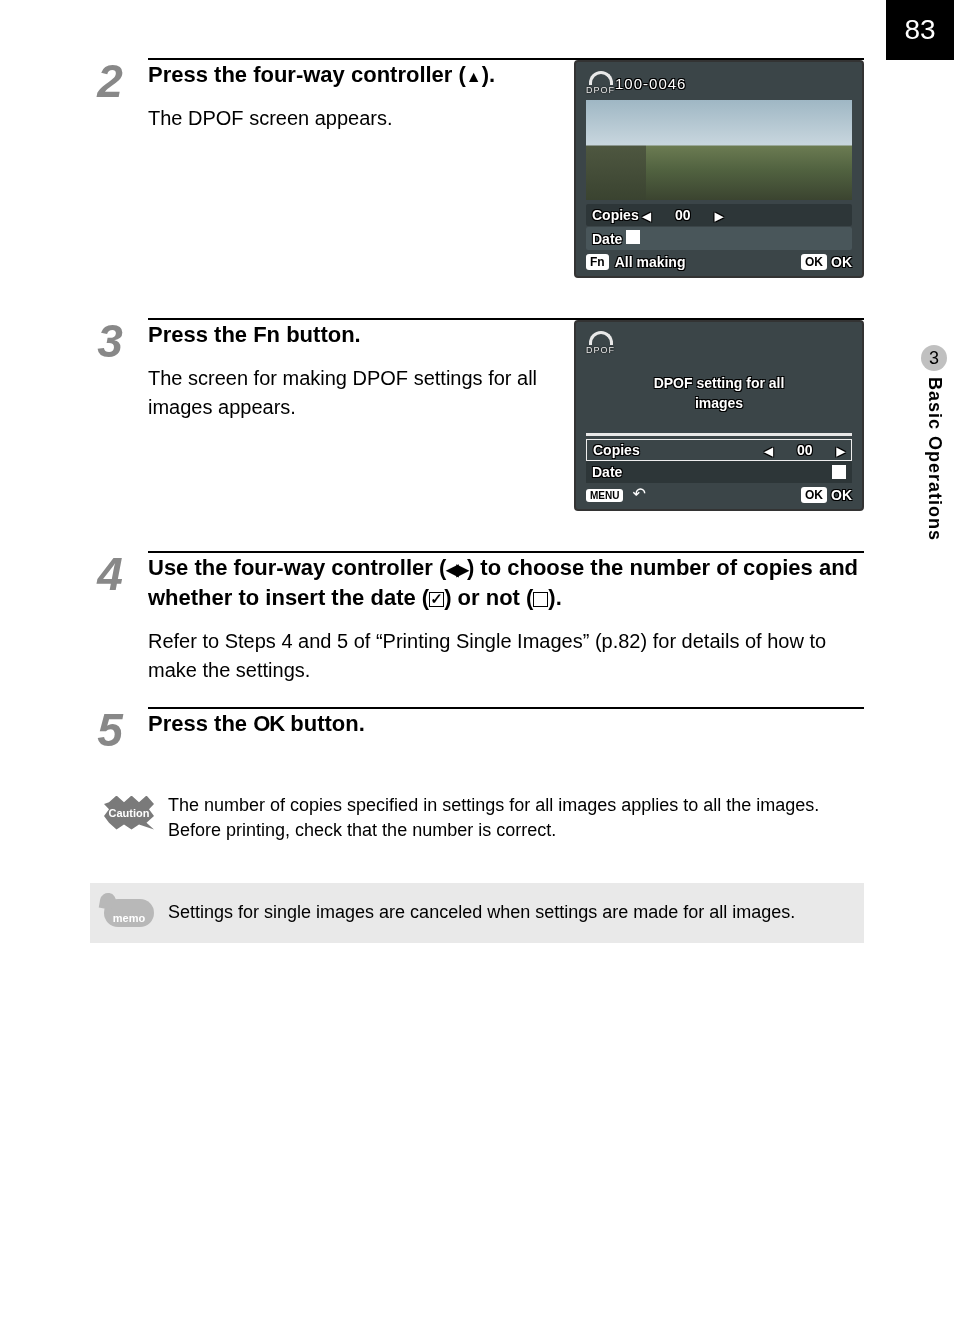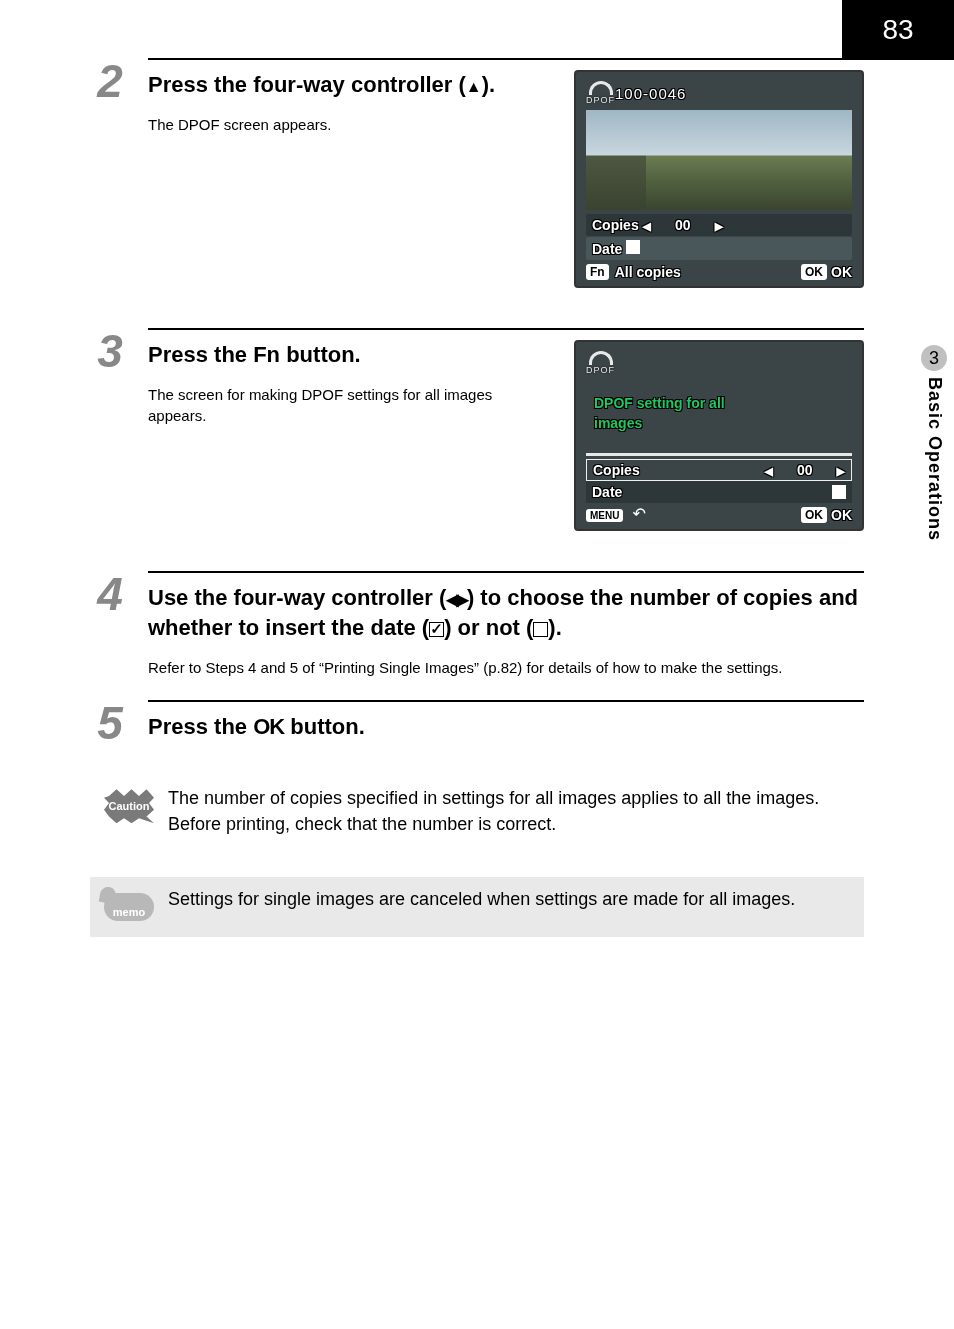--- a/index.html
+++ b/index.html
@@ -1,28 +1,28 @@
 <!DOCTYPE html>
 <html><head>
 <meta charset="utf-8">
 <style>
   * { box-sizing: border-box; margin: 0; padding: 0; }
   html, body { width: 954px; background: #fff; font-family: Arial, Helvetica, sans-serif; color: #000; }
   body { position: relative; padding: 0; }
   .page { position: relative; width: 954px; height: 1329px; padding: 30px 90px 30px 90px; }
-  .page-number-box { position: absolute; top: 0; right: 0; width: 112px; height: 60px; background: #000; color: #fff; display: flex; align-items: center; justify-content: center; font-size: 28px; }
+  .page-number-box { position: absolute; top: 0; right: 0; width: 68px; height: 60px; background: #000; color: #fff; display: flex; align-items: center; justify-content: center; font-size: 28px; }
   .side-tab { position: absolute; right: 0; top: 345px; width: 40px; display: flex; flex-direction: column; align-items: center; gap: 6px; }
   .side-tab .chap-badge { width: 26px; height: 26px; border-radius: 50%; background: #c0c0c0; color: #000; display: flex; align-items: center; justify-content: center; font-size: 18px; }
   .side-tab .chap-label { writing-mode: vertical-rl; font-size: 18px; font-weight: bold; letter-spacing: 1px; }
   .step { margin-top: 28px; }
   .step-row { display: flex; align-items: flex-start; gap: 18px; }
   .step-num { font-family: "Arial Black", Arial, sans-serif; font-style: italic; font-weight: 900; font-size: 46px; color: #888; line-height: 1; width: 40px; text-align: center; flex: 0 0 auto; }
-  .step-content { flex: 1 1 auto; border-top: 2px solid #000; padding-top: 10px; }
+  .step-content { flex: 1 1 auto; border-top: 2px solid #000; }
   .step-title { font-size: 22px; font-weight: bold; line-height: 1.35; }
-  .step-desc { font-size: 15px; margin-top: 14px; line-height: 1.45; }
+  .step-desc { font-size: 20px; margin-top: 14px; line-height: 1.45; }
   .step-flex { display: flex; gap: 20px; align-items: flex-start; }
   .step-flex .step-text { flex: 1 1 auto; }
   .step-flex .step-fig { flex: 0 0 auto; }
   .lcd { width: 290px; border: 2px solid #333; border-radius: 4px; background: #3b4548; color: #fff; font-size: 14px; font-family: Arial, sans-serif; }
   .lcd-inner { position: relative; padding: 8px 10px 6px 10px; }
   .lcd-topbar { display: flex; justify-content: flex-start; align-items: center; height: 26px; }
   .dpof-icon { display: inline-flex; flex-direction: column; align-items: center; font-size: 10px; }
   .dpof-icon .arc { width: 24px; height: 14px; border: 3px solid #e8e8e8; border-bottom: none; border-radius: 14px 14px 0 0; }
   .dpof-icon .lbl { font-size: 9px; letter-spacing: 1px; color: #e8e8e8; text-shadow: 0 0 2px #000; }
   .lcd-filecode { font-size: 15px; letter-spacing: 1px; text-shadow: -1px -1px 0 #000, 1px -1px 0 #000, -1px 1px 0 #000, 1px 1px 0 #000; }
@@ -36,28 +36,28 @@
     border-right: 0;
   }
   .lcd-row-dark { background: #2d3638; border-radius: 2px; padding: 3px 6px; margin: 1px 0; }
   .lcd-label { font-weight: bold; text-shadow: -1px -1px 0 #000, 1px -1px 0 #000, -1px 1px 0 #000, 1px 1px 0 #000; }
   .lcd-val { display: inline-flex; align-items: center; gap: 24px; font-weight: bold; text-shadow: -1px -1px 0 #000, 1px -1px 0 #000, -1px 1px 0 #000, 1px 1px 0 #000; }
   .lcd-check { width: 14px; height: 14px; background:#fff; display:inline-block; }
   .lcd-bottombar { display: flex; justify-content: space-between; align-items: center; margin-top: 4px; }
   .badge { display:inline-flex; align-items:center; justify-content:center; background:#fff; color:#000; font-weight:bold; border-radius:3px; font-size:12px; padding:1px 4px; min-width:22px; }
   .ok-badge { background:#fff; color:#000; }
   .lcd-oklabel { font-weight:bold; text-shadow: -1px -1px 0 #000, 1px -1px 0 #000, -1px 1px 0 #000, 1px 1px 0 #000; }
-  .lcd2-mid { padding: 18px 8px; font-weight:bold; color:#22c55e; line-height:1.4; text-shadow: -1px -1px 0 #000, 1px -1px 0 #000, -1px 1px 0 #000, 1px 1px 0 #000; }
+  .lcd2-mid { text-align:center; padding: 18px 8px; font-weight:bold; color:#ffffff; line-height:1.4; text-shadow: -1px -1px 0 #000, 1px -1px 0 #000, -1px 1px 0 #000, 1px 1px 0 #000; }
   .lcd-thin-line { height: 3px; background:#e8e8e8; margin: 2px 0 0 0; }
   .lcd-row-bar { border: 1px solid #eee; padding: 2px 6px; margin-top: 3px; display:flex; justify-content:space-between; }
   .lcd-date-row { background:#2d3638; padding:3px 6px; display:flex; justify-content:space-between; }
   .menu-back-icon { display:inline-block; position:relative; width:20px; height:14px;}
   .menu-back-icon::before { content:"↶"; color:#fff; font-size:16px; position:absolute; left:0; top:-4px; }
   .caution-note, .memo-note { display:flex; align-items:flex-start; gap:14px; margin-top: 30px; padding: 10px 14px; }
-  .memo-note { background:#e9e9e9; }
+  .memo-note { background:#e9e9e9;align-items:center; }
   .note-icon { flex:0 0 auto; width:50px; height:40px; display:flex; align-items:center; justify-content:center; font-size:11px; font-weight:bold; }
   .caution-shape { width:50px; height:34px; background:#7a7a7a; color:#fff; display:flex; align-items:center; justify-content:center; clip-path: polygon(10% 20%, 25% 0, 40% 20%, 55% 0, 70% 20%, 85% 0, 100% 25%, 90% 40%, 100% 60%, 85% 80%, 100% 100%, 70% 85%, 55% 100%, 40% 85%, 25% 100%, 10% 80%, 0 60%, 10% 40%, 0 25%); font-size:11px; }
   .memo-shape { width:50px; height:28px; border-radius:14px; background:#b8b8b8; color:#fff; display:flex; align-items:flex-end; justify-content:center; position:relative; font-size:11px; padding-bottom:3px;}
   .memo-shape::before { content:""; position:absolute; left:-4px; top:-6px; width:16px; height:16px; background:#b8b8b8; border-radius:50% 50% 50% 0; transform: rotate(10deg);}
   .note-text { font-size: 18px; line-height: 1.4; }
   .tri-left::before { content:"◀"; font-size: 11px; }
   .tri-right::before { content:"▶"; font-size: 11px; }
   .inline-tri-up::before { content:"▲"; font-size: 16px; }
   .inline-tri-lr::before { content:"◀▶"; font-size: 16px; letter-spacing: -2px;}
   .inline-check { display:inline-block; width:15px; height:15px; border:1.5px solid #000; position:relative; vertical-align: -2px;}
@@ -113,21 +113,21 @@
               </div>
               <div class="lcd-row-dark" style="background:#49565a;">
                 <span class="lcd-label">Date</span>
                 <span class="lcd-val">
                     <span class="lcd-check"></span>
                   </span>
               </div>
               <div class="lcd-bottombar">
                 <span style="display:inline-flex; align-items:center; gap:6px;">
                   <span class="badge">Fn</span>
-                  <span class="lcd-oklabel">All copies</span>
+                  <span class="lcd-oklabel">All making</span>
                 </span>
                 <span style="display:inline-flex; align-items:center; gap:4px;">
                   <span class="badge ok-badge">OK</span>
                   <span class="lcd-oklabel">OK</span>
                 </span>
               </div>
             </div>
           </div>
         </div>
       </div>

